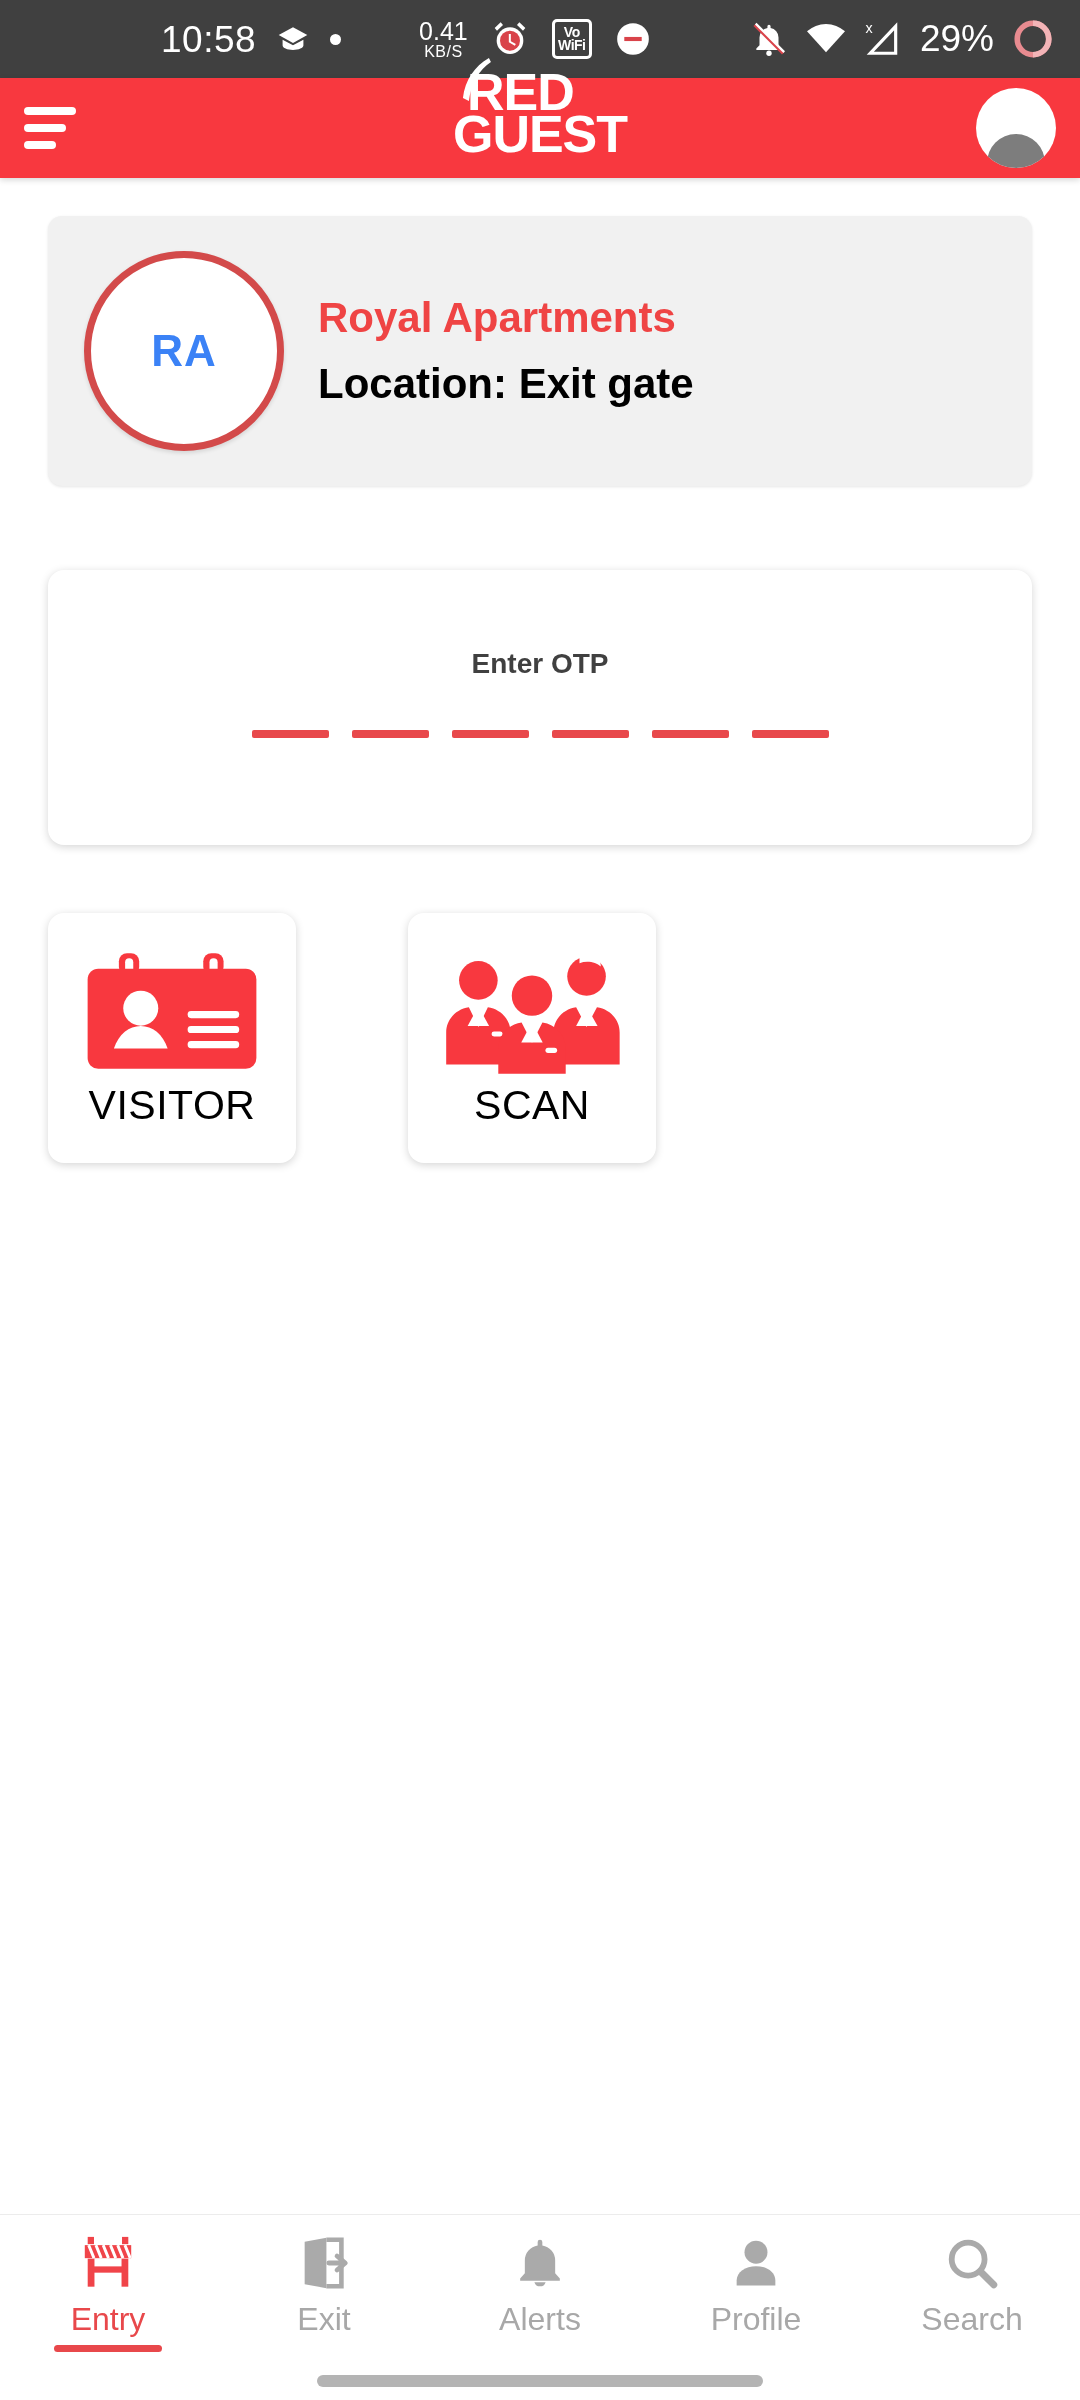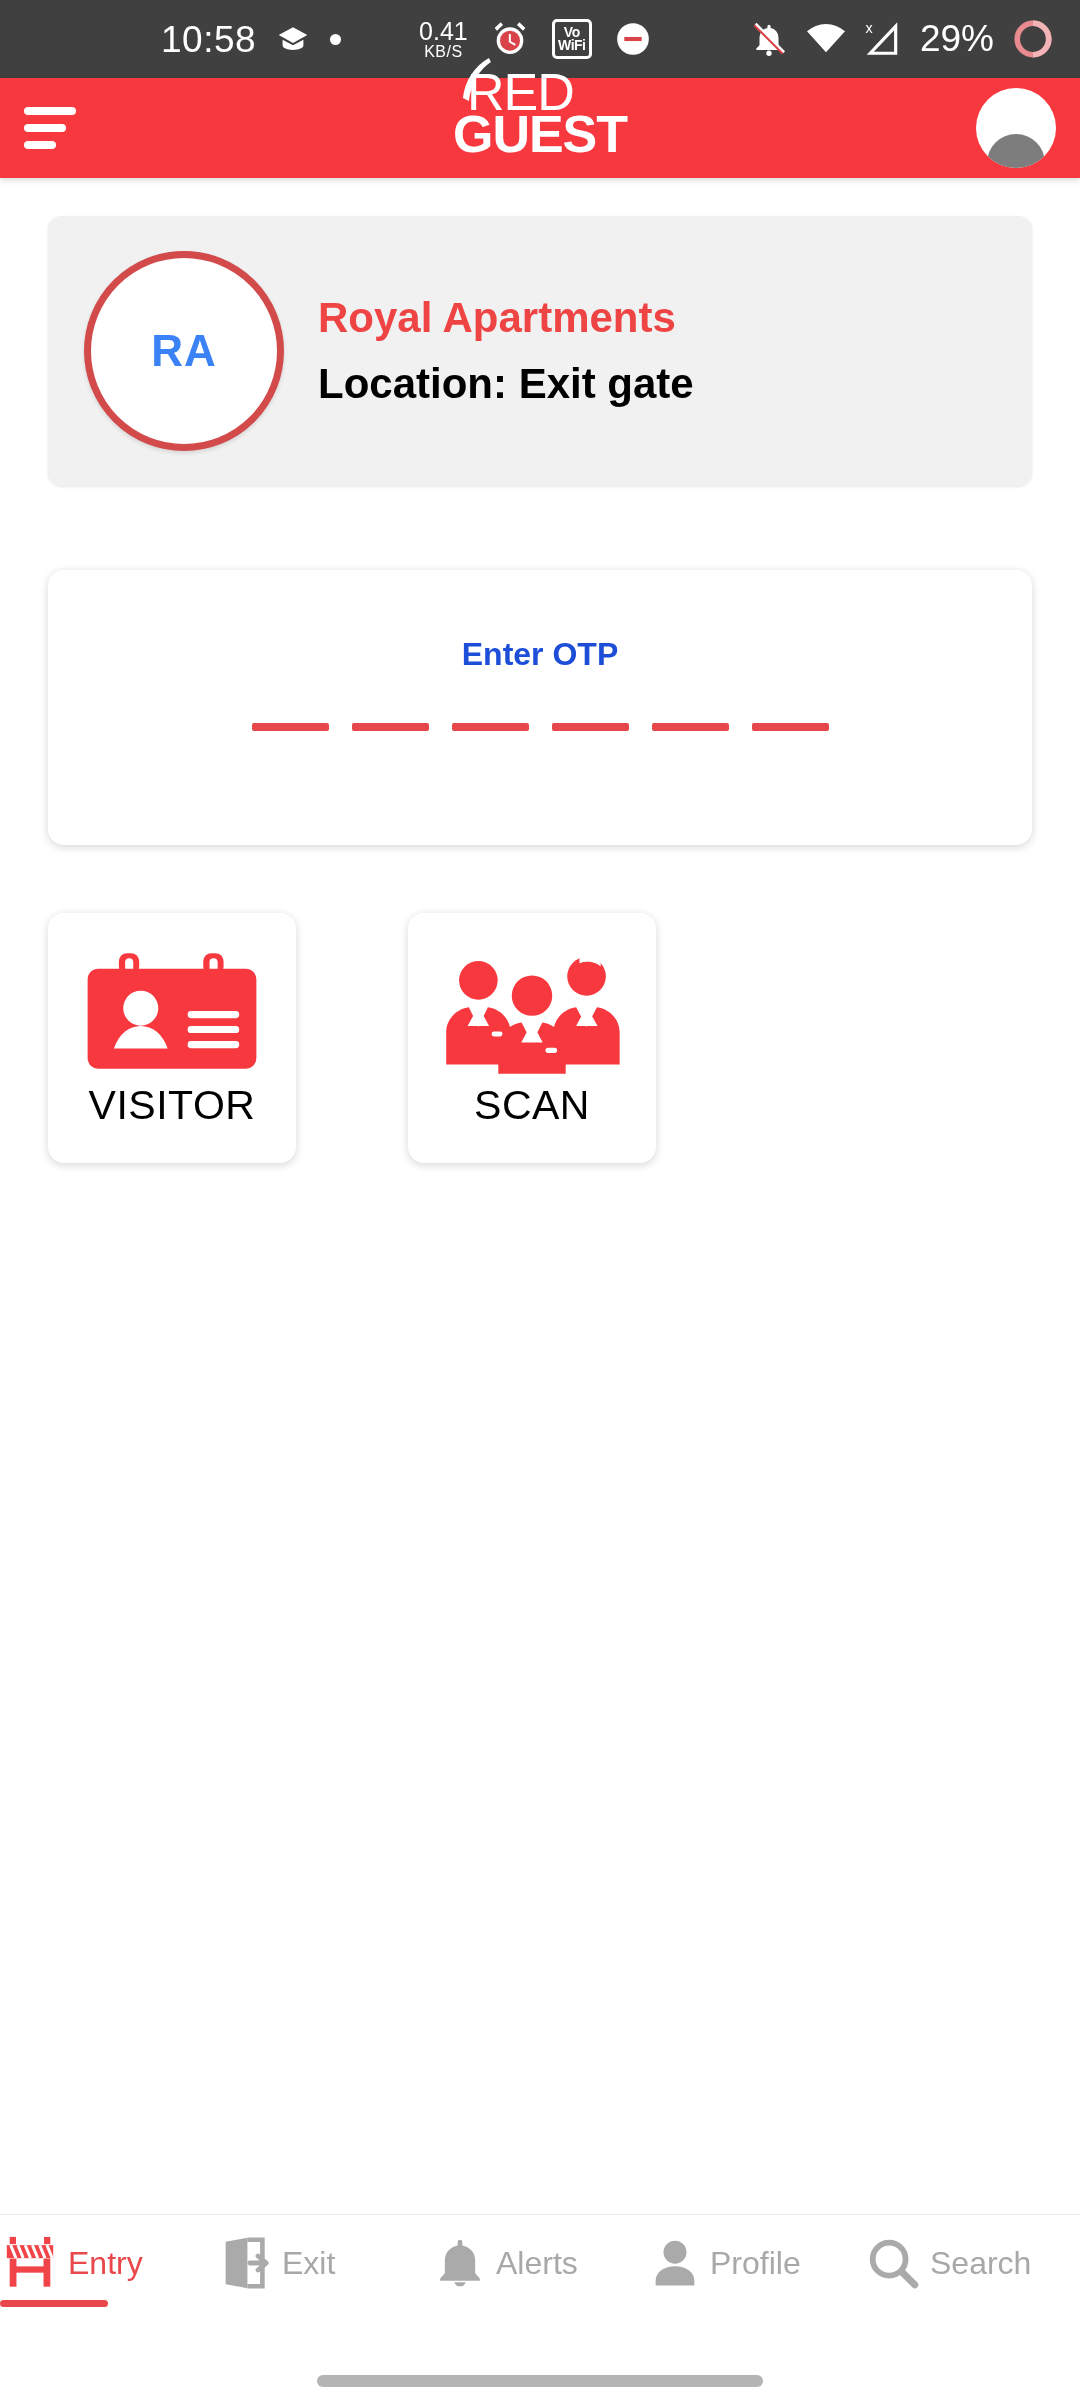--- a/index.html
+++ b/index.html
@@ -42,21 +42,21 @@
   }
   .hamburger { width:60px; display:flex; flex-direction:column; gap:9px; cursor:pointer; padding:8px 0; }
   .hamburger span { height:8px; background:#fff; border-radius:4px; display:block; }
   .hamburger span:nth-child(1){ width:52px; }
   .hamburger span:nth-child(2){ width:42px; }
   .hamburger span:nth-child(3){ width:32px; }
 
   .logo { position:absolute; left:50%; transform:translateX(-50%); top:-6px;
           display:flex; flex-direction:column; align-items:flex-start;
           color:#fff; line-height:0.80; }
-  .logo .l1 { font-size:52px; font-weight:400; letter-spacing:-1px; padding-left:14px;text-align:center; }
+  .logo .l1 { font-size:52px; font-weight:700; letter-spacing:-1px; padding-left:14px;text-align:center; }
   .logo .l2 { font-size:52px; font-weight:700; letter-spacing:-1px; }
   .logo .horn { position:absolute; left:6px; top:-14px; width:34px; height:48px; }
   .avatar-wrap { position:relative; width:80px; height:80px; border-radius:50%; background:#fff; overflow:hidden; display:flex; align-items:center; justify-content:center; }
   .avatar-wrap .body { position:absolute; bottom:-10px; width:58px; height:44px; border-radius:29px 29px 0 0; background:#7d7d7d; }
 
   
   .content { flex:1; background:#fff; padding:0 48px; overflow:hidden; }
 
   .prop-card {
     margin-top:38px; background:#f1f1f1; border-radius:14px;
@@ -75,40 +75,40 @@
   .prop-name { font-size:42px; color:#ef4444; font-weight:700; }
   .prop-loc { font-size:42px; color:#000; font-weight:700; }
 
   .otp-card {
     margin-top:84px; background:#fff; border-radius:16px;
     height:275px; box-shadow:0 2px 9px rgba(0,0,0,0.17);
     display:flex; flex-direction:column; align-items:center;
     padding-top:42px;
   }
   .otp-title { font-size:53px; font-weight:700; color:#000; letter-spacing:0.5px; }
-  .otp-sub { font-size:32px; font-weight:700; color:#1d4ed8; margin-top:24px; }
+  .otp-sub { font-size:28px; font-weight:700; color:#404040; margin-top:36px; }
   .otp-inputs { display:flex; gap:23px; margin-top:50px; }
   .otp-box { width:77px; height:8px; background:#e8484b; border-radius:2px; }
 
   .actions { margin-top:68px; display:flex; gap:112px; }
   .action-card {
     width:248px; height:250px; background:#fff; border-radius:16px;
     box-shadow:0 2px 9px rgba(0,0,0,0.17);
     display:flex; flex-direction:column; align-items:center; justify-content:center;
     gap:4px;
   }
   .action-icon { height:130px; display:flex; align-items:center; justify-content:center; }
   .action-label { font-size:41px; font-weight:400; color:#000; letter-spacing:0.5px; }
 
   
   .bottomnav {
     height:148px; background:#fff; border-top:1px solid #ececec;
     display:flex; align-items:flex-start; flex-shrink:0; padding-top:18px;
   }
-  .nav-item { flex:1; display:flex; flex-direction:row; align-items:center; gap:8px; position:relative; }
+  .nav-item { flex:1; display:flex; flex-direction:column; align-items:center; gap:8px; position:relative; }
   .nav-ico { height:60px; display:flex; align-items:center; justify-content:center; }
   .nav-label { font-size:32px; color:#a8a8a8; }
   .nav-item.active .nav-label { color:#e8484b; }
   .nav-underline { position:absolute; bottom:-14px; width:108px; height:7px; background:#e8484b; border-radius:4px; }
   .gesturebar { height:38px; background:#fff; display:flex; align-items:center; justify-content:center; flex-shrink:0; }
   .gesture-pill { width:446px; height:12px; border-radius:6px; background:#b4b4b4; }
 </style>
 </head>
 <body>
 

